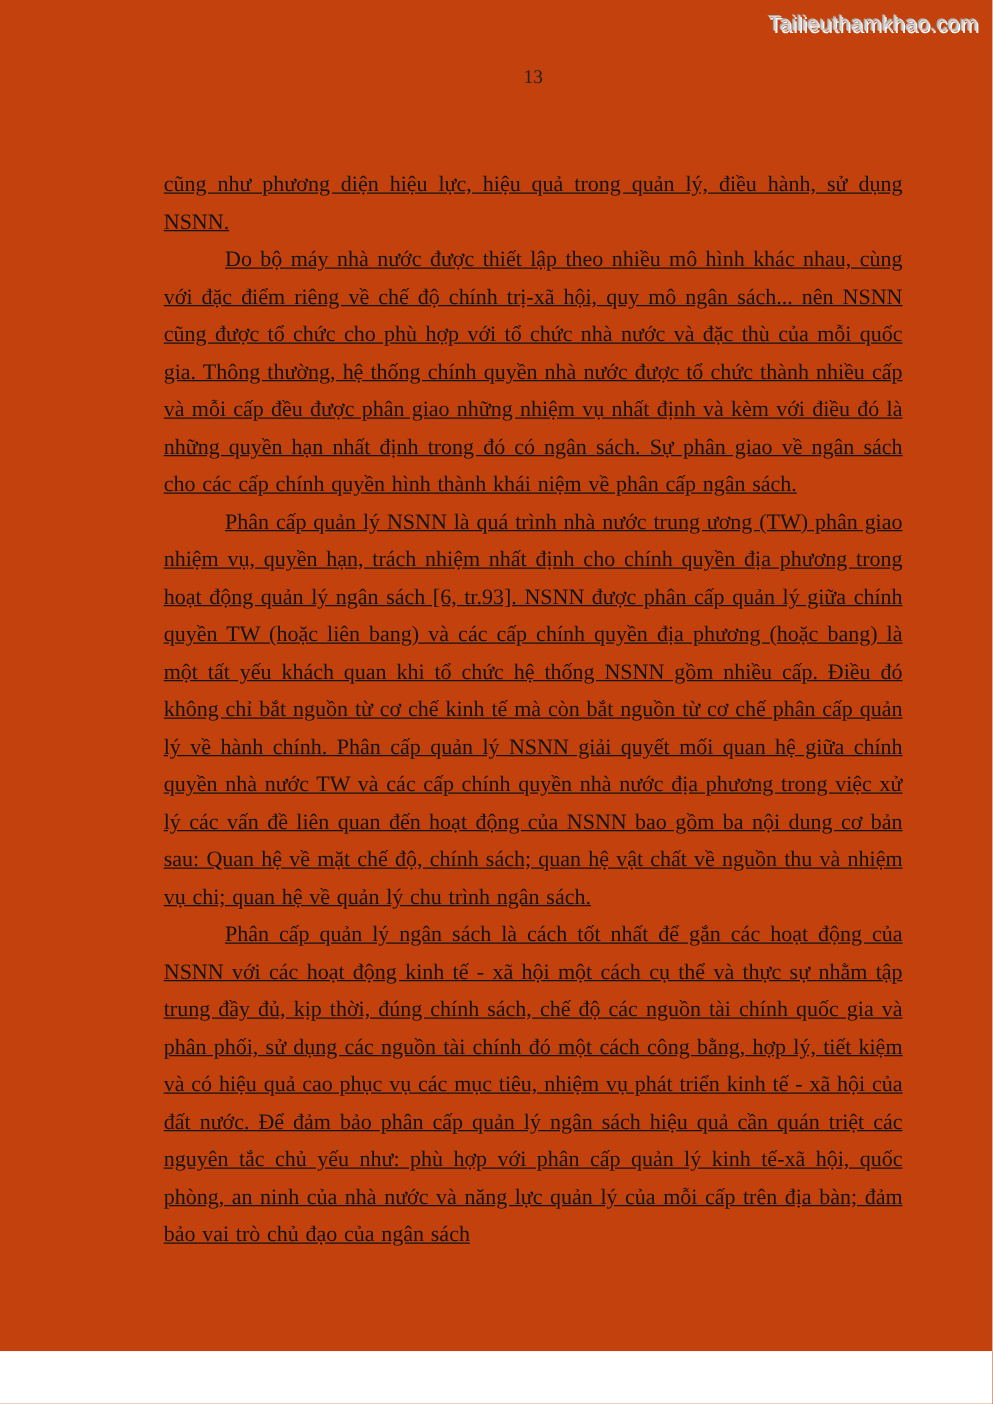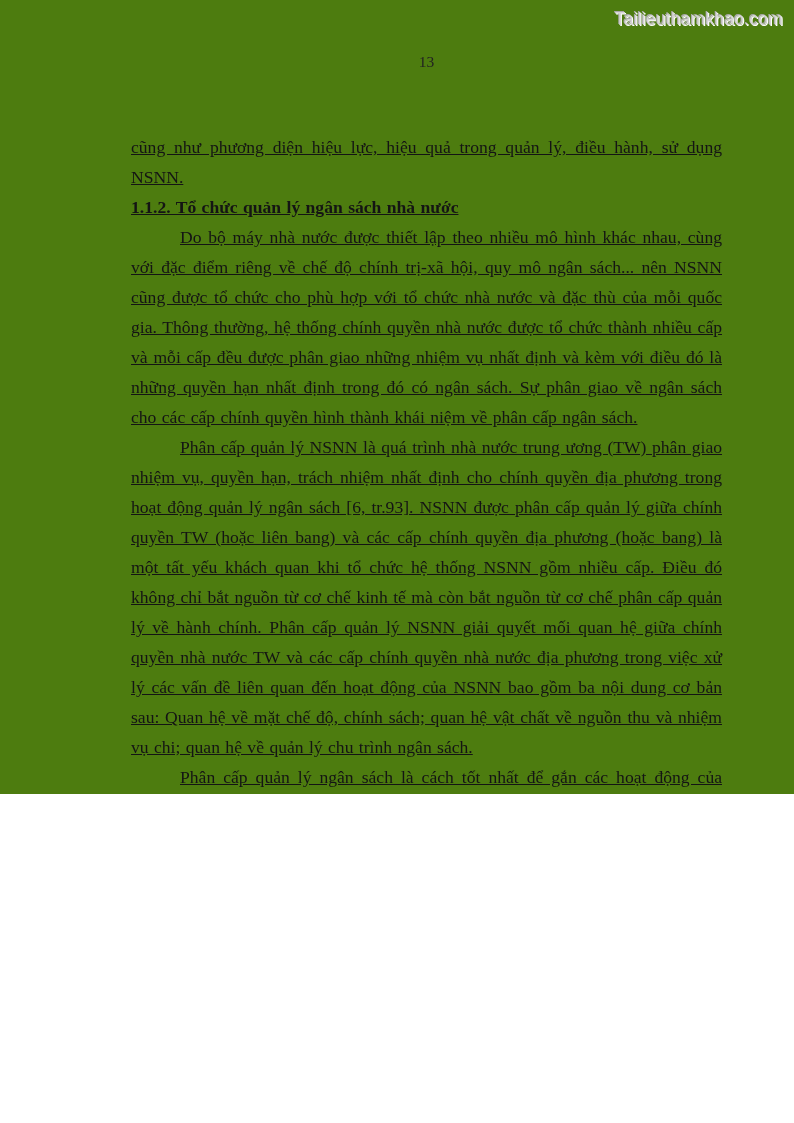--- a/index.html
+++ b/index.html
@@ -4,22 +4,22 @@
 <title>Document page</title>
 <style>
   html, body {
     margin: 0;
     padding: 0;
     background: #ffffff;
   }
   .page {
     position: relative;
     width: 794px;
-    height: 794px;
-    background: #4d7c0f;
+    height: 1081px;
+    background: #c2410c;
     overflow: hidden;
     font-family: "Liberation Serif", "DejaVu Serif", serif;
     color: #141414;
   }
   .watermark {
     position: absolute;
     top: 9px;
     right: 11px;
     font-family: "Liberation Sans", "DejaVu Sans", sans-serif;
     font-size: 17.5px;
@@ -82,21 +82,20 @@
 <div class="page">
 
   <div class="watermark">Tailieuthamkhao.com</div>
 
   <div class="page-number">13</div>
 
   <div class="content">
 
     <p class="intro-line">cũng như phương diện hiệu lực, hiệu quả trong quản lý, điều hành, sử dụng NSNN.</p>
 
-    <h2 class="heading">1.1.2. Tổ chức quản lý ngân sách nhà nước</h2>
 
 
     <p class="body-paragraph">Do bộ máy nhà nước được thiết lập theo nhiều mô hình khác nhau, cùng với đặc điểm riêng về chế độ chính trị-xã hội, quy mô ngân sách... nên NSNN cũng được tổ chức cho phù hợp với tổ chức nhà nước và đặc thù của mỗi quốc gia. Thông thường, hệ thống chính quyền nhà nước được tổ chức thành nhiều cấp và mỗi cấp đều được phân giao những nhiệm vụ nhất định và kèm với điều đó là những quyền hạn nhất định trong đó có ngân sách. Sự phân giao về ngân sách cho các cấp chính quyền hình thành khái niệm về phân cấp ngân sách.</p>
 
     <p class="body-paragraph">Phân cấp quản lý NSNN là quá trình nhà nước trung ương (TW) phân giao nhiệm vụ, quyền hạn, trách nhiệm nhất định cho chính quyền địa phương trong hoạt động quản lý ngân sách [6, tr.93]. NSNN được phân cấp quản lý giữa chính quyền TW (hoặc liên bang) và các cấp chính quyền địa phương (hoặc bang) là một tất yếu khách quan khi tổ chức hệ thống NSNN gồm nhiều cấp. Điều đó không chỉ bắt nguồn từ cơ chế kinh tế mà còn bắt nguồn từ cơ chế phân cấp quản lý về hành chính. Phân cấp quản lý NSNN giải quyết mối quan hệ giữa chính quyền nhà nước TW và các cấp chính quyền nhà nước địa phương trong việc xử lý các vấn đề liên quan đến hoạt động của NSNN bao gồm ba nội dung cơ bản sau: Quan hệ về mặt chế độ, chính sách; quan hệ vật chất về nguồn thu và nhiệm vụ chi; quan hệ về quản lý chu trình ngân sách.</p>
 
     <p class="body-paragraph">Phân cấp quản lý ngân sách là cách tốt nhất để gắn các hoạt động của NSNN với các hoạt động kinh tế - xã hội một cách cụ thể và thực sự nhằm tập trung đầy đủ, kịp thời, đúng chính sách, chế độ các nguồn tài chính quốc gia và phân phối, sử dụng các nguồn tài chính đó một cách công bằng, hợp lý, tiết kiệm và có hiệu quả cao phục vụ các mục tiêu, nhiệm vụ phát triển kinh tế - xã hội của đất nước. Để đảm bảo phân cấp quản lý ngân sách hiệu quả cần quán triệt các nguyên tắc chủ yếu như: phù hợp với phân cấp quản lý kinh tế-xã hội, quốc phòng, an ninh của nhà nước và năng lực quản lý của mỗi cấp trên địa bàn; đảm bảo vai trò chủ đạo của ngân sách</p>
 
   </div>
 

